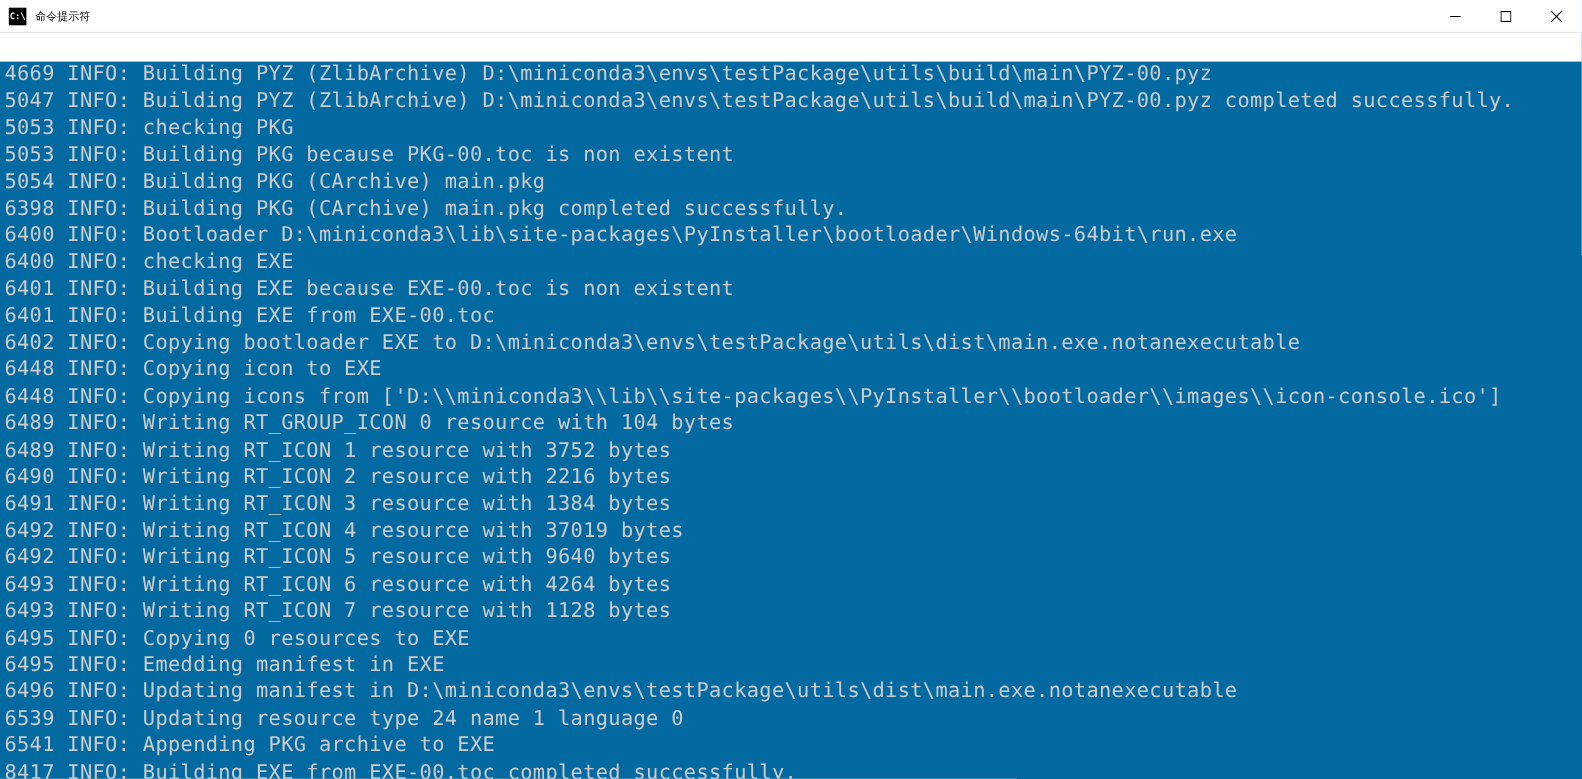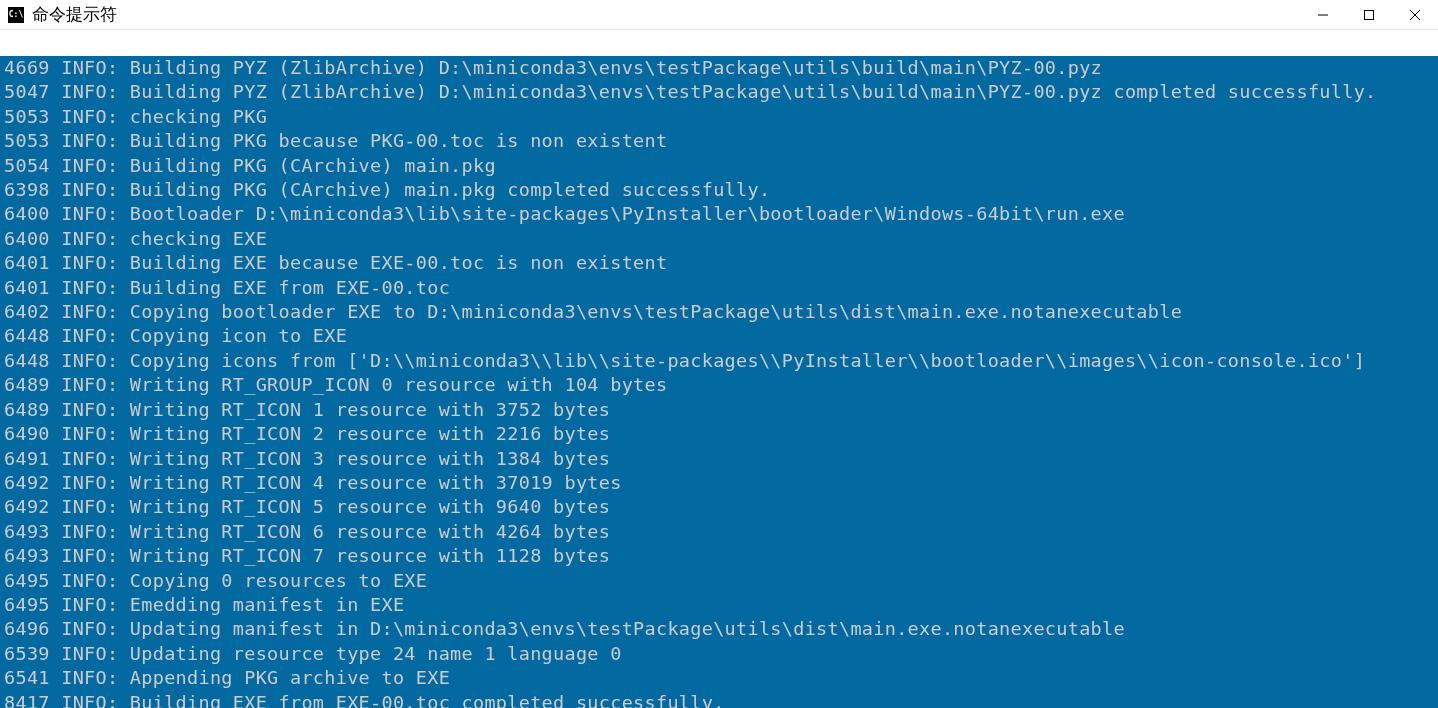--- a/index.html
+++ b/index.html
@@ -29,21 +29,21 @@
       display: flex;
       align-items: center;
       justify-content: center;
       font-size: 8px;
       color: #ffffff;
       font-family: monospace;
       font-weight: bold;
     }
     .titlebar-title {
       flex: 1;
-      font-size: 17px;
+      font-size: 10px;
       color: #000000;
     }
     .window-controls {
       display: flex;
       height: 100%;
     }
     .window-btn {
       width: 46px;
       height: 100%;
       display: flex;

